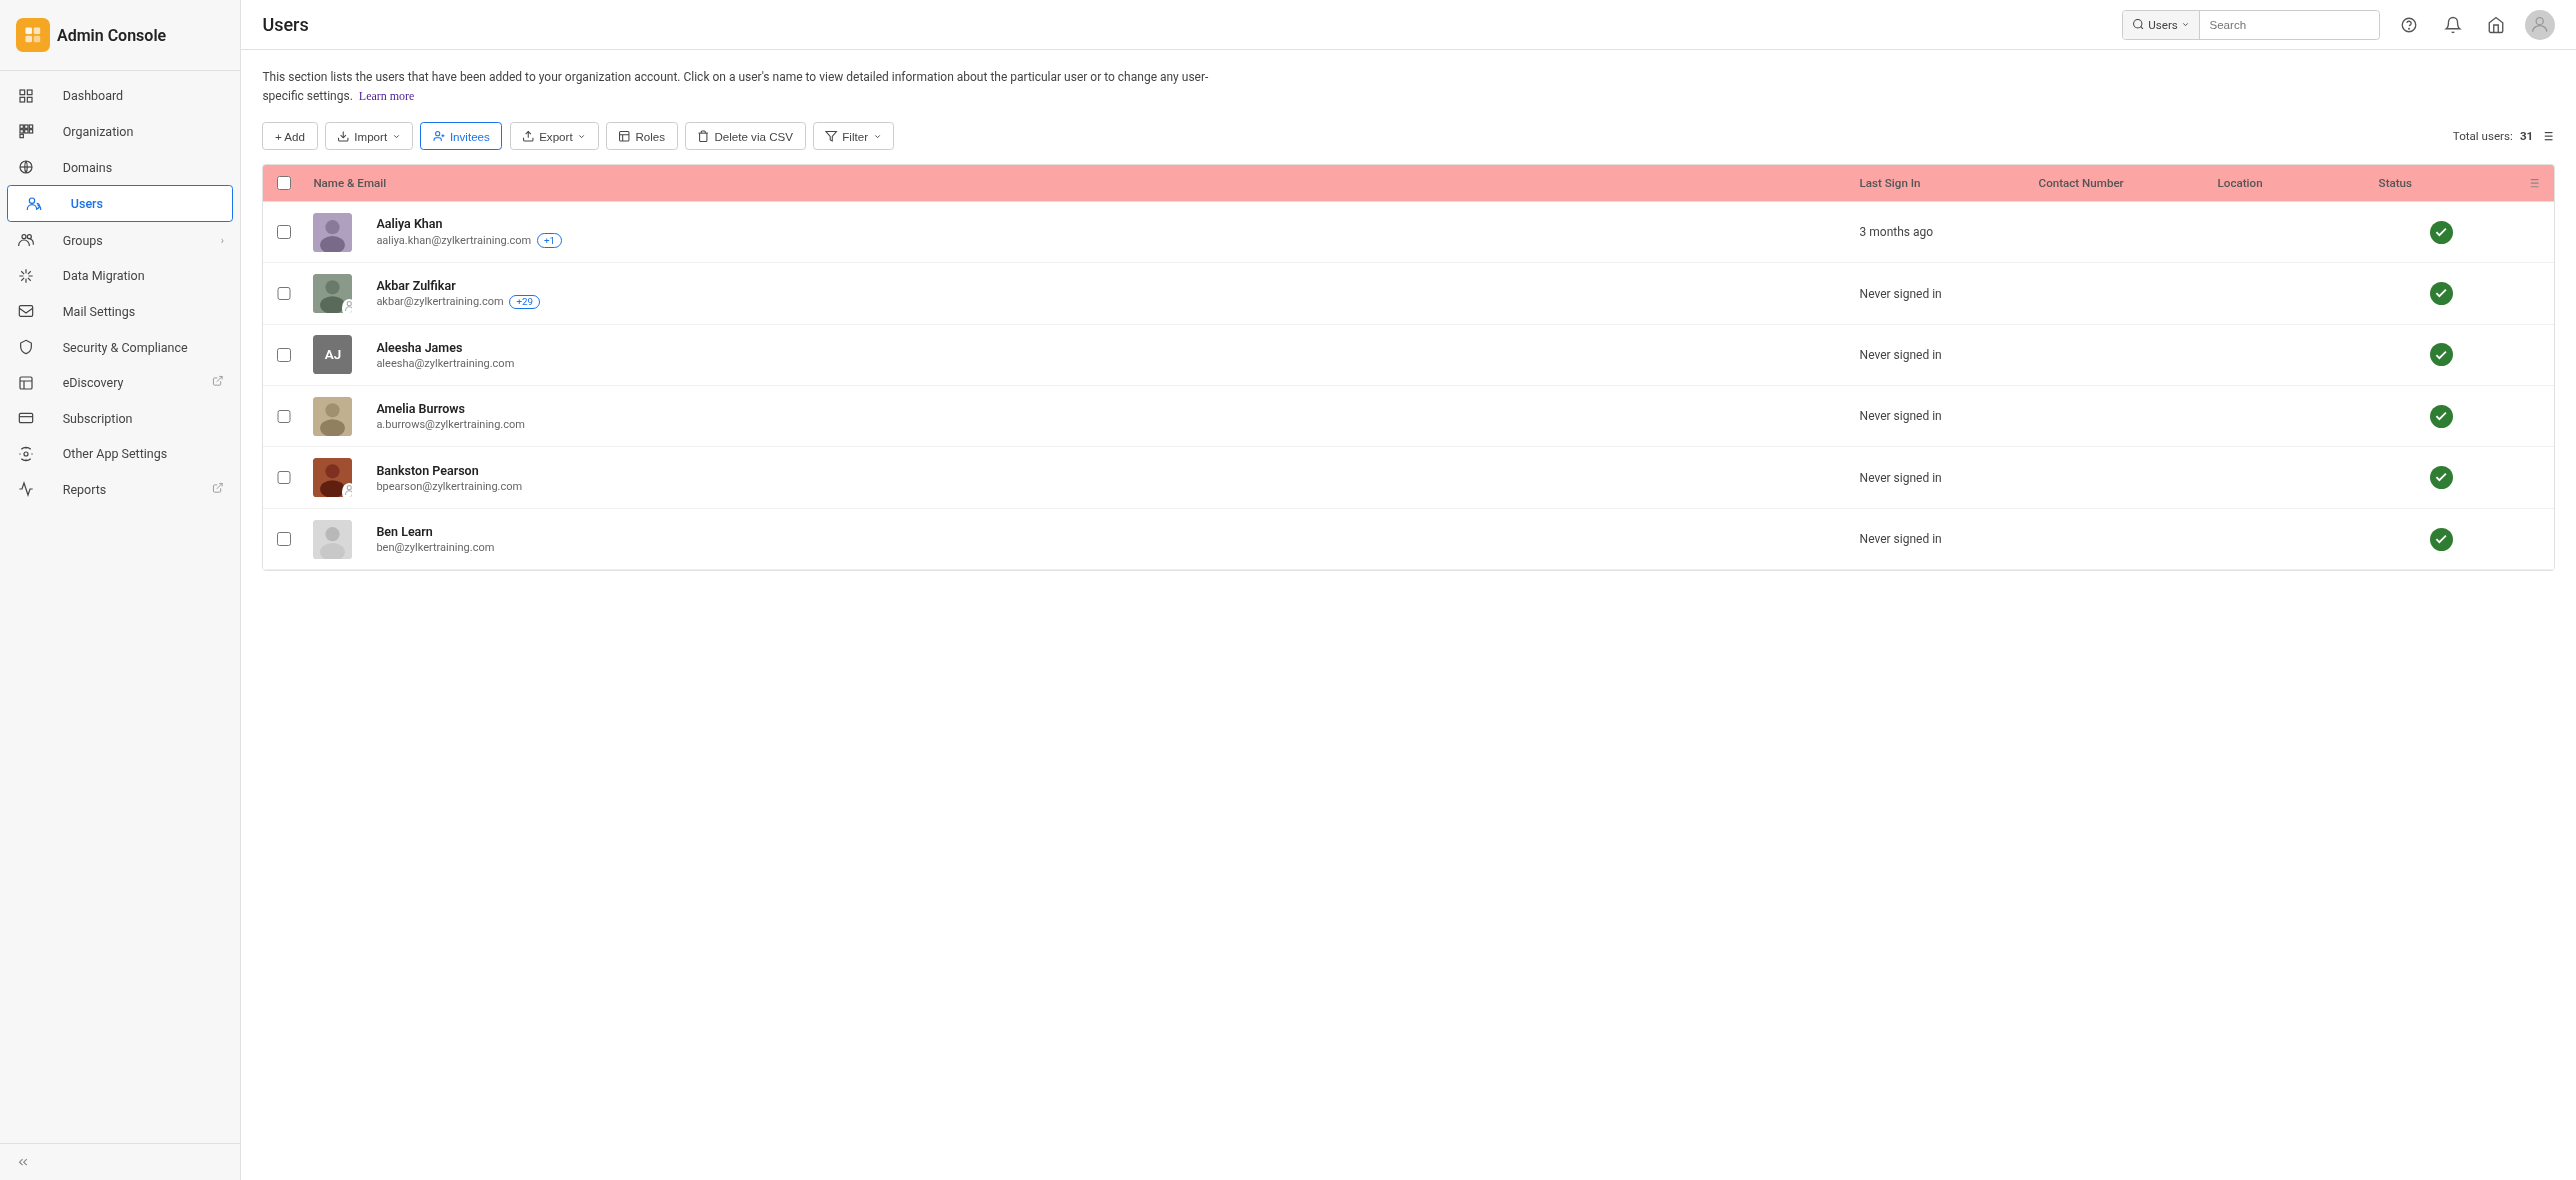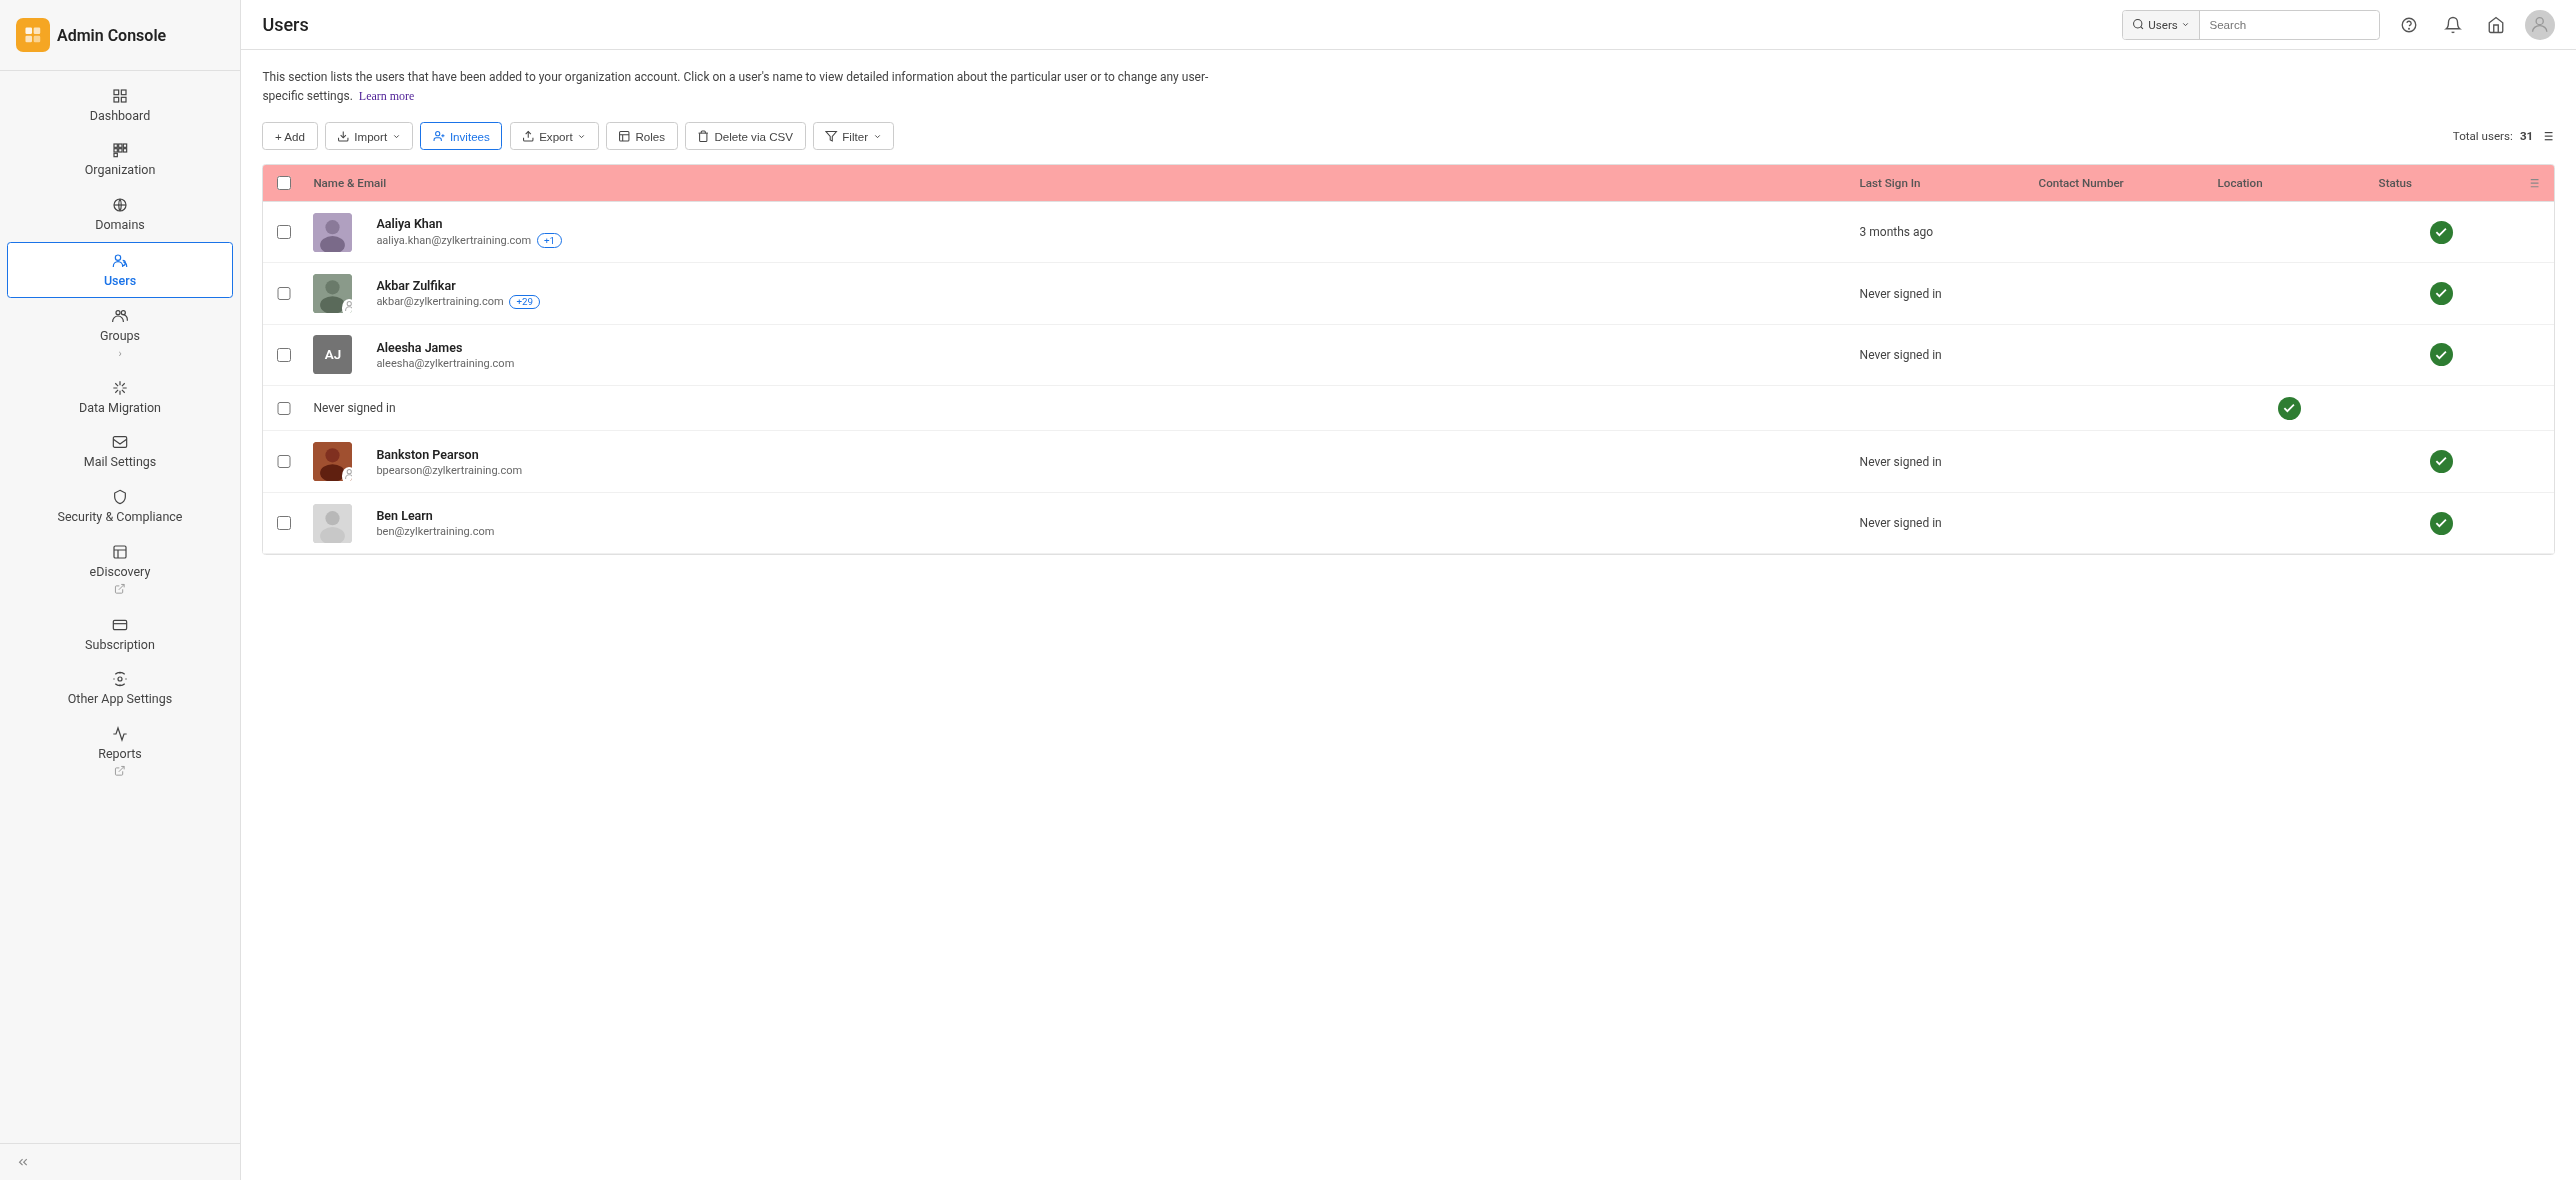--- a/index.html
+++ b/index.html
@@ -5,21 +5,21 @@
     * { box-sizing: border-box; margin: 0; padding: 0; }
     body { font-family: -apple-system, BlinkMacSystemFont, 'Segoe UI', Roboto, sans-serif; font-size: 12.5px; color: #333; background: #fff; display: flex; height: 100vh; overflow: hidden; }
 
     
     .sidebar { width: 241px; min-width: 241px; background: #f7f7f7; border-right: 0.9px solid #e0e0e0; display: flex; flex-direction: column; height: 100vh; }
     .sidebar-header { display: flex; align-items: center; gap: 7px; padding: 18px 16px; background: #f7f7f7; border-bottom: 0.9px solid #e0e0e0; }
     .sidebar-logo { width: 34px; height: 34px; background: #f5a623; border-radius: 7.1px; display: flex; align-items: center; justify-content: center; }
     .sidebar-logo svg { width: 19.7px; height: 19.7px; }
     .sidebar-title { font-size: 16px; font-weight: 600; color: #222; }
     .sidebar-nav { flex: 1; overflow-y: auto; padding: 7.1px 0; }
-    .nav-item { display: flex; align-items: center; gap: 4px; padding: 9.8px 16px; cursor: pointer; color: #444; font-size: 12.5px; border-radius: 0; position: relative; flex-direction: column; }
+    .nav-item { display: flex; align-items: center; gap: 27px; padding: 9.8px 16px; cursor: pointer; color: #444; font-size: 12.5px; border-radius: 0; position: relative; }
     .nav-item.active { background: #fff; border: 1.3px solid #1a73e8; border-radius: 3.6px; margin: 0 7.1px; color: #1a73e8; font-weight: 500; }
     .nav-item.active .nav-icon svg { color: #1a73e8; }
     .nav-item .nav-icon { width: 19.7px; display: flex; align-items: center; justify-content: center; }
     .nav-item .nav-label { flex: 1; }
     .nav-item .nav-arrow { color: #999; font-size: 10.7px; }
     .nav-item .nav-ext { color: #999; font-size: 10.7px; }
     .sidebar-footer { padding: 10.7px 16px; border-top: 0.9px solid #e0e0e0; display: flex; align-items: center; gap: 5.4px; color: #888; font-size: 11.6px; cursor: pointer; }
 
     
     .main { flex: 1; display: flex; flex-direction: column; overflow: hidden; }
@@ -490,20 +490,39 @@
               </svg>
           </div>
         </div>
         <div class="table-cell"></div>
       </div>
 
       <div class="table-row-grid">
         <div class="table-cell checkbox-cell">
           <input type="checkbox" style="">
         </div>
+        <div class="table-cell">
+          <div class="user-info">
+            <div class="user-avatar" style="background:#c0b090;">
+              <svg width="39" height="39" viewBox="0 0 44 44">
+                <rect width="44" height="44" fill="#c0b090" rx="4"></rect>
+                <circle cx="22" cy="15" r="8" fill="#a09070"></circle>
+                <ellipse cx="22" cy="35" rx="14" ry="10" fill="#908060"></ellipse>
+              </svg>
+            </div>
+            <div class="user-details">
+              <div class="user-name" style="cursor:pointer;">
+                <span>Amelia Burrows</span>
+              </div>
+              <div class="user-email">
+                <span>a.burrows@zylkertraining.com</span>
+              </div>
+            </div>
+          </div>
+        </div>
         <div class="table-cell">Never signed in</div>
         <div class="table-cell"></div>
         <div class="table-cell"></div>
         <div class="table-cell status-icon">
           <div class="status-check">
             <svg viewBox="0 0 24 24">
                 <polyline points="20 6 9 17 4 12" stroke="white" stroke-width="3" fill="none"></polyline>
               </svg>
           </div>
         </div>

